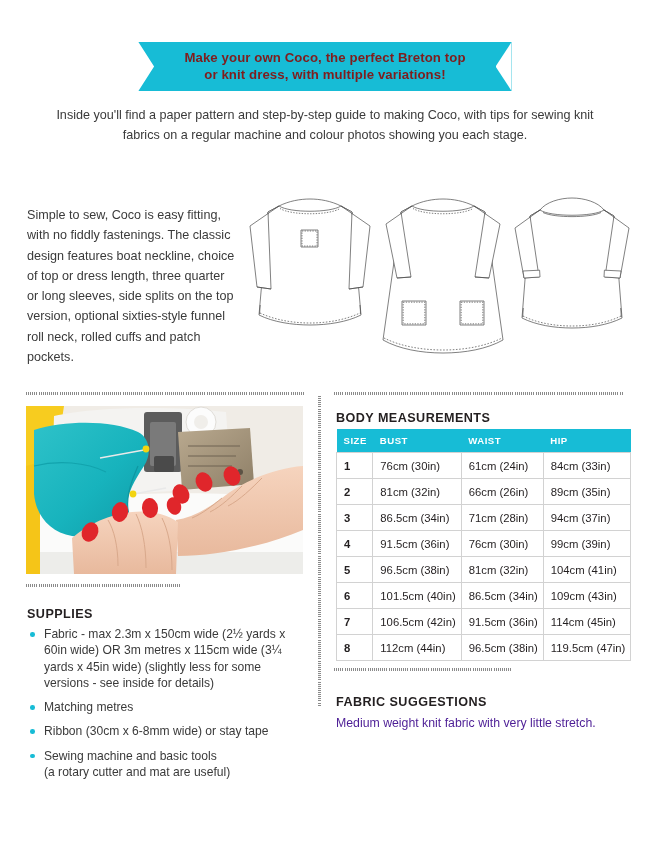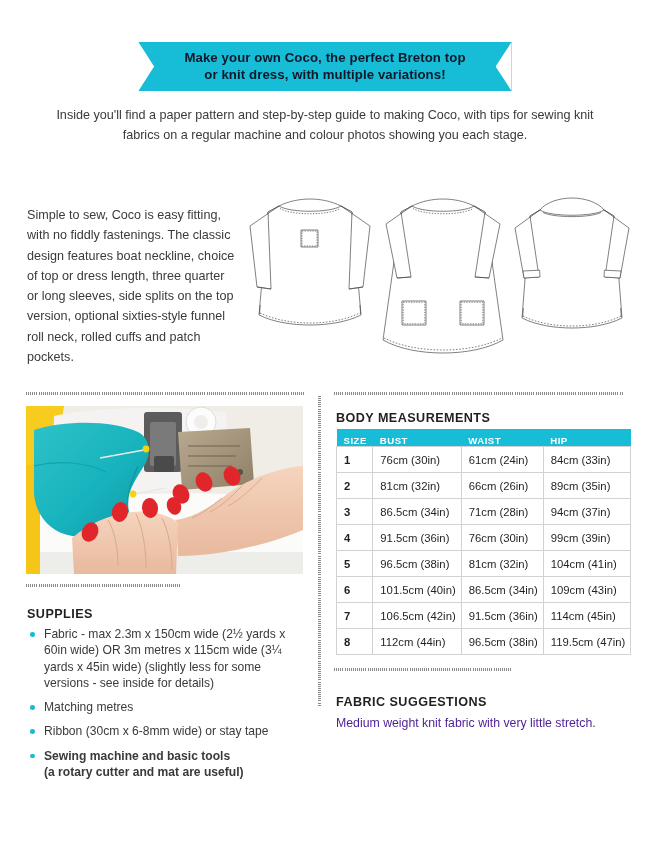--- a/index.html
+++ b/index.html
@@ -18,21 +18,21 @@
   .banner-wrap {
     position: absolute;
     left: 0; top: 42px;
     width: 650px;
     display: flex;
     justify-content: center;
   }
   .banner {
     position: relative;
     background: #17bcd6;
-    color: #0f172a;
+    color: #7f1d1d;
     font-weight: bold;
     font-size: 13.2px;
     line-height: 17px;
     text-align: center;
     padding: 7px 46px 8px 46px;
     letter-spacing: .1px;
     clip-path: polygon(
       0% 0%, 100% 0%,
       100% 100%, 0% 100%,
       4.2% 50%
@@ -146,21 +146,21 @@
     width: 288px;
     font-size: 11.3px;
   }
   thead th {
     background: #17bcd6;
     color: #ffffff;
     font-weight: bold;
     font-size: 9.6px;
     letter-spacing: .5px;
     text-align: left;
-    padding: 6px 6px 0 7px;
+    padding: 6px 6px 6px 7px;
     border: none;
     white-space: nowrap;
   }
   tbody td {
     border: 1px solid #d2d2d2;
     padding: 6px 5px 6px 7px;
     color: #231f20;
     white-space: nowrap;
     height: 26px;
   }
@@ -412,21 +412,21 @@
     </tbody>
   </table>
 </div>
 
 <div class="sec-head" style="left:27px; top:607px;">SUPPLIES</div>
 
 <ul class="supplies">
   <li>Fabric - max 2.3m x 150cm wide (2½ yards x 60in wide) OR 3m metres x 115cm wide (3¼ yards x 45in wide) (slightly less for some versions - see inside for details)</li>
   <li>Matching metres</li>
   <li>Ribbon (30cm x 6-8mm wide) or stay tape</li>
-  <li style="white-space:pre-line;font-weight:bold;">Sewing machine and basic tools
+  <li style="white-space:pre-line;">Sewing machine and basic tools
 (a rotary cutter and mat are useful)</li>
 </ul>
 
 <div class="sec-head" style="left:336px; top:695px;">FABRIC SUGGESTIONS</div>
 
 <div class="fabric-body">
   <p>Medium weight knit fabric with very little stretch.</p>
 </div>
 
 </body></html>

